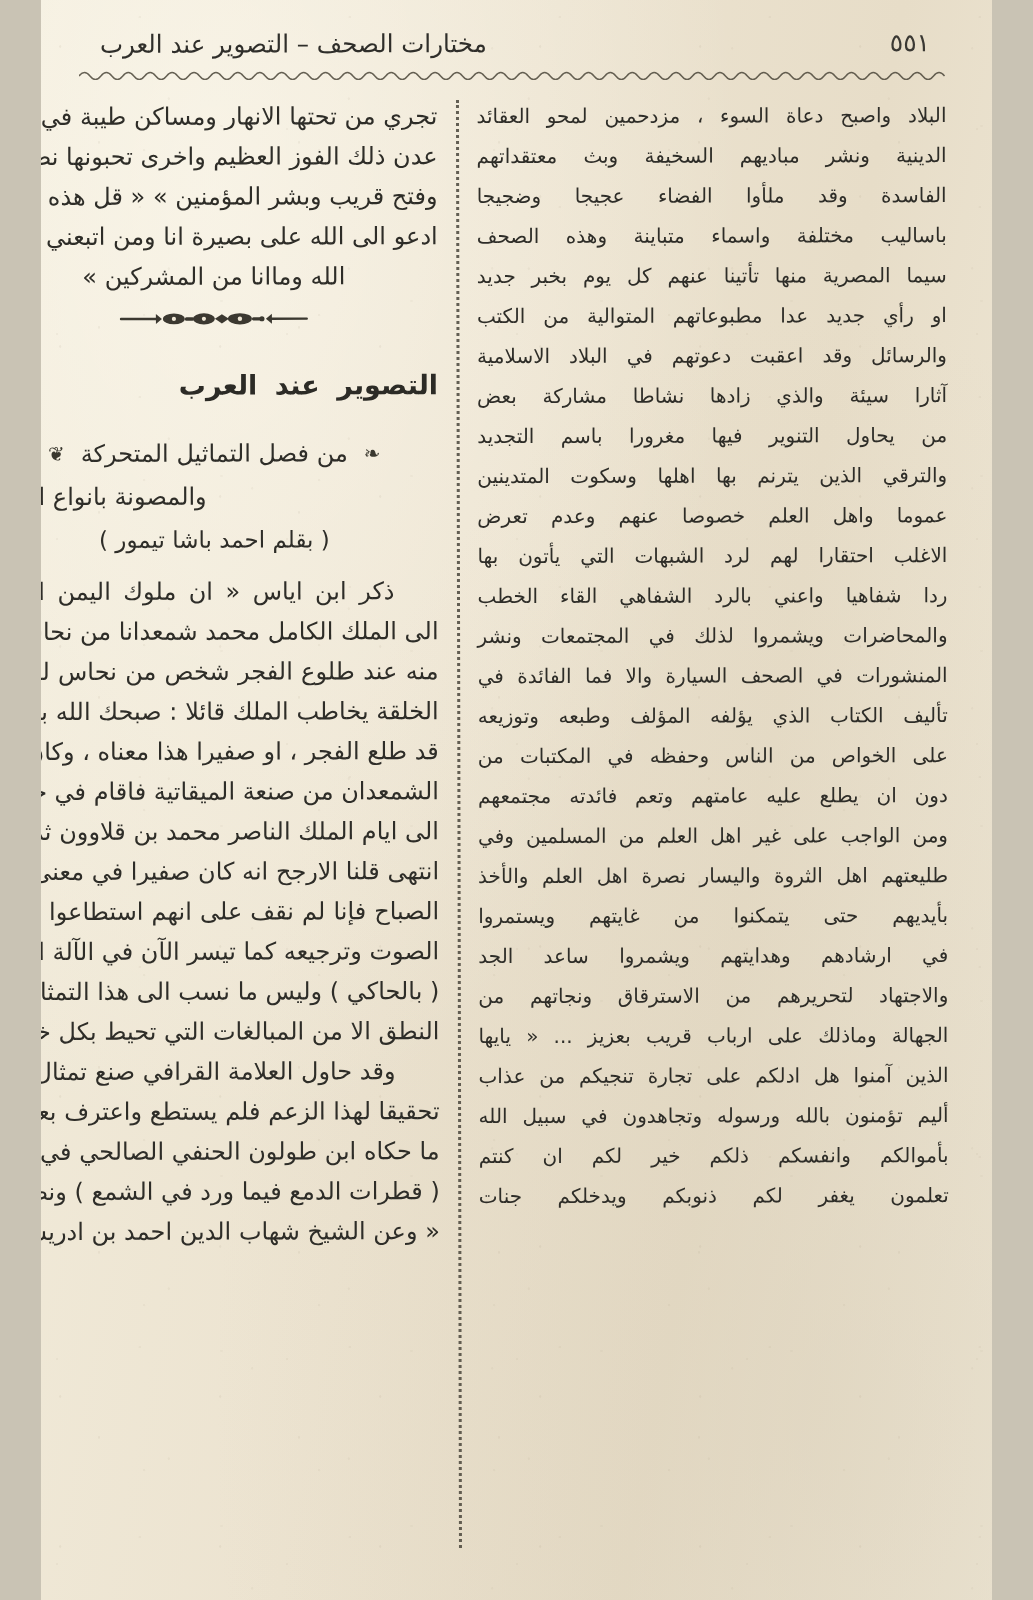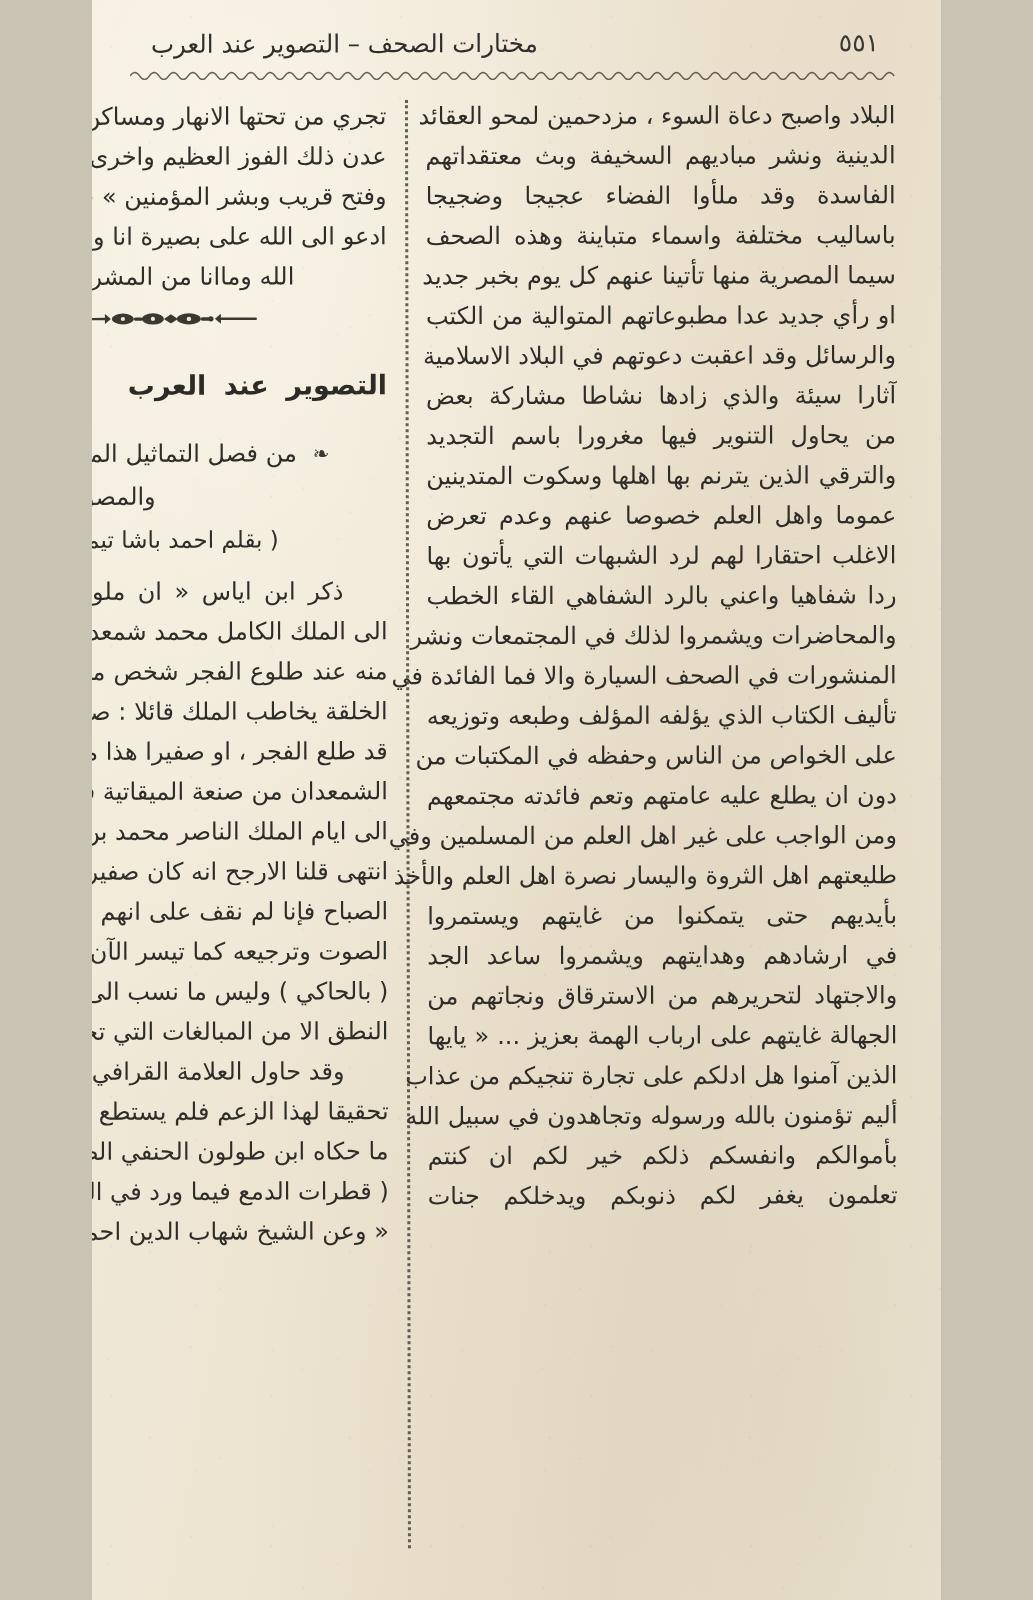--- a/index.html
+++ b/index.html
@@ -4,21 +4,21 @@
 <title>مختارات الصحف</title>
 <style>
   html, body {
     margin: 0;
     padding: 0;
     background: #c9c3b4;
   }
 
   .page {
     position: relative;
-    width: 849px;
+    width: 951px;
     height: 1600px;
     margin: 0 auto;
     background: #efe7d5;
     background-image:
       radial-gradient(ellipse at 18% 12%, rgba(255,252,243,0.55) 0%, rgba(255,252,243,0) 48%),
       radial-gradient(ellipse at 82% 88%, rgba(214,203,180,0.45) 0%, rgba(214,203,180,0) 55%),
       linear-gradient(100deg, #f2ecdb 0%, #ece3d0 42%, #e7ddc8 70%, #efe8d7 100%);
     overflow: hidden;
     font-family: "DejaVu Sans", "Liberation Sans", sans-serif;
     color: #30302c;
@@ -119,21 +119,21 @@
     font-size: 24.5px;
     line-height: 40px;
     text-align: justify;
     text-align-last: justify;
     white-space: nowrap;
     color: #2e2d28;
     letter-spacing: -0.2px;
     margin: 0;
     transform-origin: right center;
   }
-  .col-right .line { font-size: 24px; }
+  .col-right .line { font-size: 20px; }
   .col-left  .line { font-size: 24px; }
 
   .line.center { text-align: center; text-align-last: center; }
   .line.indent { padding-right: 44px; }
 
   
   .orn-divider {
     height: 44px;
     display: flex;
     align-items: center;
@@ -227,21 +227,21 @@
       <p class="line">والمحاضرات ويشمروا لذلك في المجتمعات ونشر</p>
       <p class="line">المنشورات في الصحف السيارة والا فما الفائدة في</p>
       <p class="line">تأليف الكتاب الذي يؤلفه المؤلف وطبعه وتوزيعه</p>
       <p class="line">على الخواص من الناس وحفظه في المكتبات من</p>
       <p class="line">دون ان يطلع عليه عامتهم وتعم فائدته مجتمعهم</p>
       <p class="line">ومن الواجب على غير اهل العلم من المسلمين وفي</p>
       <p class="line">طليعتهم اهل الثروة واليسار نصرة اهل العلم والأخذ</p>
       <p class="line">بأيديهم حتى يتمكنوا من غايتهم ويستمروا</p>
       <p class="line">في ارشادهم وهدايتهم ويشمروا ساعد الجد</p>
       <p class="line">والاجتهاد لتحريرهم من الاسترقاق ونجاتهم من</p>
-      <p class="line">الجهالة غايتهم على ارباب الهمة بعزيز ... « يايها</p>
+      <p class="line">الجهالة وماذلك على ارباب قريب بعزيز ... « يايها</p>
       <p class="line">الذين آمنوا هل ادلكم على تجارة تنجيكم من عذاب</p>
       <p class="line">أليم تؤمنون بالله ورسوله وتجاهدون في سبيل الله</p>
       <p class="line">بأموالكم وانفسكم ذلكم خير لكم ان كنتم</p>
       <p class="line">تعلمون يغفر لكم ذنوبكم ويدخلكم جنات</p>
     </div>
 
     <div class="col-divider"></div>
 
     <div class="col col-left">
       <p class="line">تجري من تحتها الانهار ومساكن طيبة في جنات</p>

